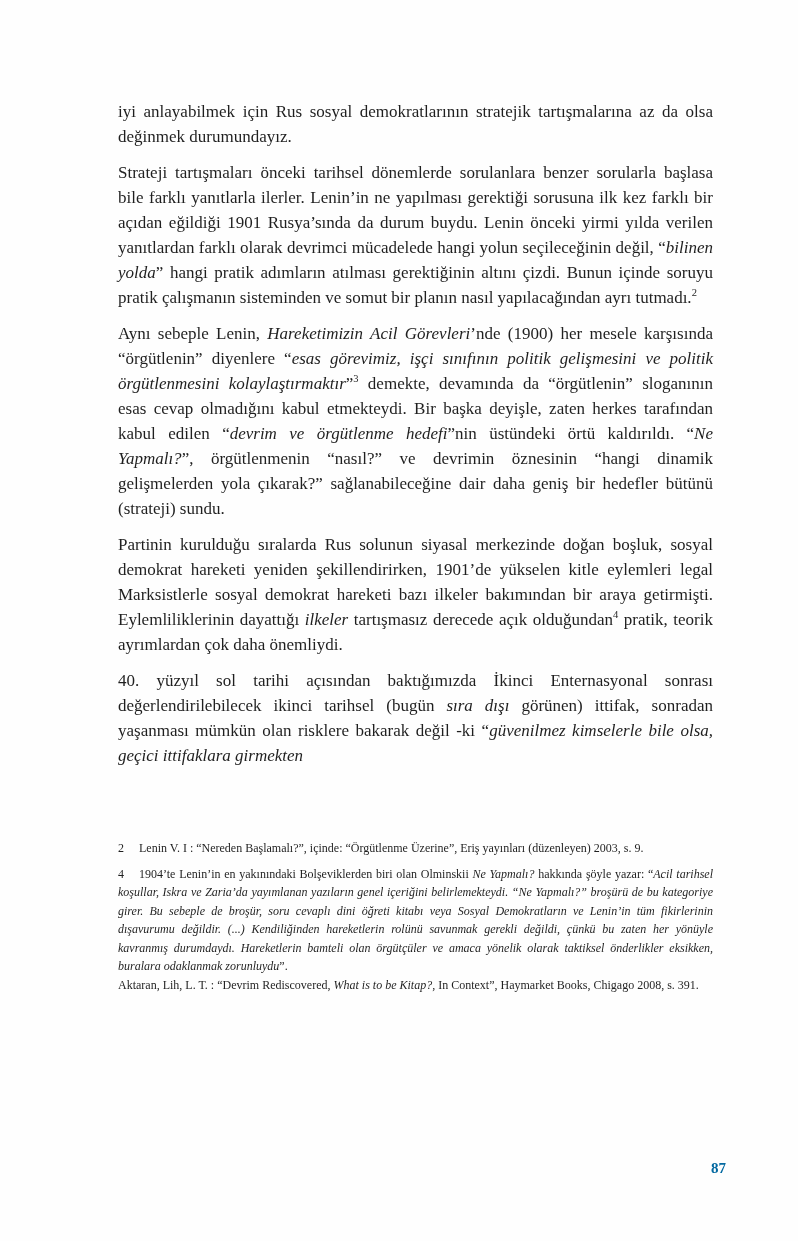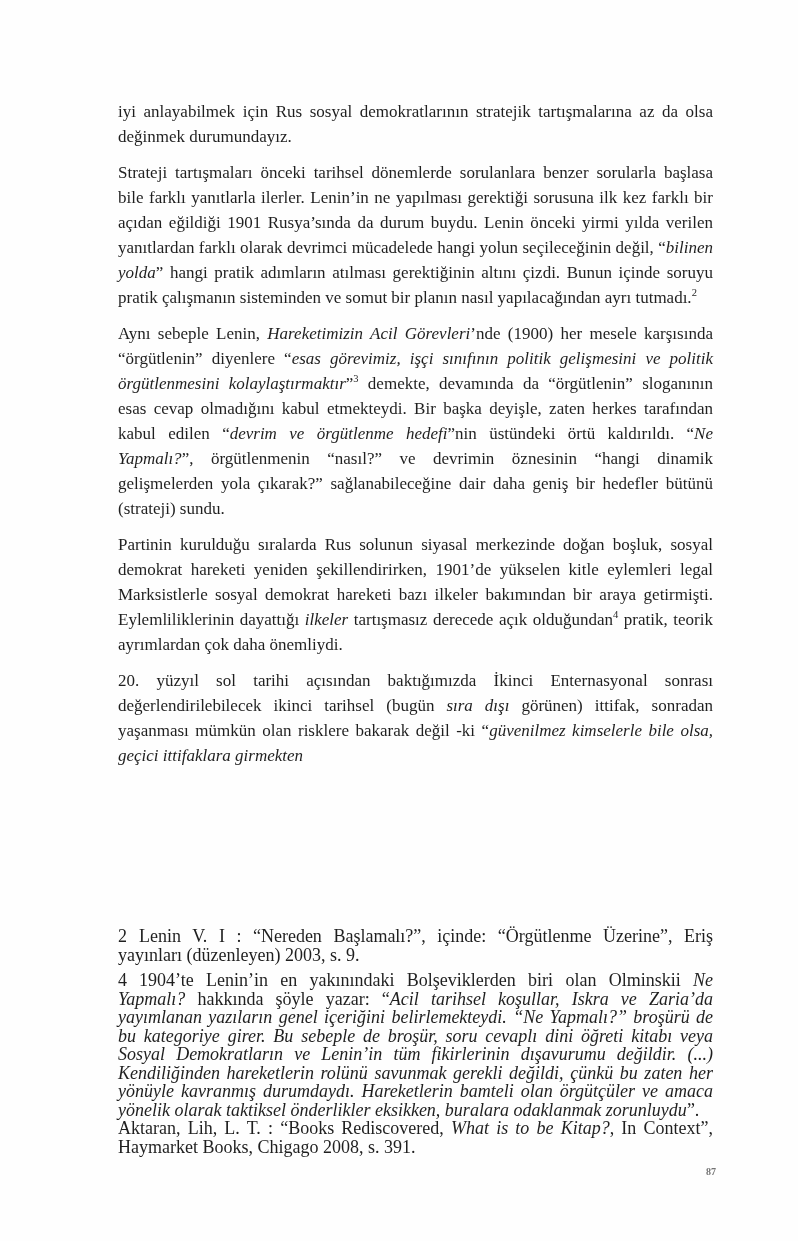--- a/index.html
+++ b/index.html
@@ -27,49 +27,49 @@
   .body-text p { margin: 0 0 11px 0; }
   .it { font-style: italic; }
   sup {
     font-size: 0.62em;
     line-height: 0;
     vertical-align: super;
   }
   .footnotes {
     position: absolute;
     left: 118px;
-    top: 927px;
+    top: 839px;
     width: 595px;
-    font-size: 18px;
+    font-size: 12px;
     line-height: 18.5px;
     text-align: justify;
     hyphens: auto;
   }
   .footnote { margin-top: 7px; }
   .footnote:first-child, .footnote.continuation { margin-top: 0; }
   .fn-marker { display: inline-block; width: 21px; }
   .page-number {
     position: absolute;
-    right: 82px;
+    right: 72px;
     bottom: 64px;
-    font-size: 10px;
+    font-size: 15px;
     font-weight: bold;
-    color: #737373;
+    color: #0369a1;
   }
 </style>
 </head>
 <body>
 
 <div class="page">
   <main class="body-text" id="body-text">
       <p><span>iyi anlayabilmek için Rus sosyal demokratlarının stratejik tartışmalarına az da olsa değinmek durumundayız.</span></p>
       <p><span>Strateji tartışmaları önceki tarihsel dönemlerde sorulanlara benzer sorularla başlasa bile farklı yanıtlarla ilerler. Lenin’in ne yapılması gerektiği sorusuna ilk kez farklı bir açıdan eğildiği 1901 Rusya’sında da durum buydu. Lenin önceki yirmi yılda verilen yanıtlardan farklı olarak devrimci mücadelede hangi yolun seçileceğinin değil, “</span><span class="it">bilinen yolda</span><span>” hangi pratik adımların atılması gerektiğinin altını çizdi. Bunun içinde soruyu pratik çalışmanın sisteminden ve somut bir planın nasıl yapılacağından ayrı tutmadı.</span><sup>2</sup></p>
       <p><span>Aynı sebeple Lenin, </span><span class="it">Hareketimizin Acil Görevleri</span><span>’nde (1900) her mesele karşısında “örgütlenin” diyenlere “</span><span class="it">esas görevimiz, işçi sınıfının politik gelişmesini ve politik örgütlenmesini kolaylaştırmaktır</span><span>”</span><sup>3</sup><span> demekte, devamında da “örgütlenin” sloganının esas cevap olmadığını kabul etmekteydi. Bir başka deyişle, zaten herkes tarafından kabul edilen “</span><span class="it">devrim ve örgütlenme hedefi</span><span>”nin üstündeki örtü kaldırıldı. “</span><span class="it">Ne Yapmalı?</span><span>”, örgütlenmenin “nasıl?” ve devrimin öznesinin “hangi dinamik gelişmelerden yola çıkarak?” sağlanabileceğine dair daha geniş bir hedefler bütünü (strateji) sundu.</span></p>
       <p><span>Partinin kurulduğu sıralarda Rus solunun siyasal merkezinde doğan boşluk, sosyal demokrat hareketi yeniden şekillendirirken, 1901’de yükselen kitle eylemleri legal Marksistlerle sosyal demokrat hareketi bazı ilkeler bakımından bir araya getirmişti.  Eylemliliklerinin dayattığı </span><span class="it">ilkeler</span><span> tartışmasız derecede açık olduğundan</span><sup>4</sup><span> pratik, teorik ayrımlardan çok daha önemliydi.</span></p>
-      <p><span>20. yüzyıl sol tarihi açısından baktığımızda İkinci Enternasyonal sonrası değerlendirilebilecek ikinci tarihsel (bugün </span><span class="it">sıra dışı</span><span> görünen) ittifak, sonradan yaşanması mümkün olan risklere bakarak değil -ki “</span><span class="it">güvenilmez kimselerle bile olsa, geçici ittifaklara girmekten</span></p>
+      <p><span>40. yüzyıl sol tarihi açısından baktığımızda İkinci Enternasyonal sonrası değerlendirilebilecek ikinci tarihsel (bugün </span><span class="it">sıra dışı</span><span> görünen) ittifak, sonradan yaşanması mümkün olan risklere bakarak değil -ki “</span><span class="it">güvenilmez kimselerle bile olsa, geçici ittifaklara girmekten</span></p>
     </main>
   <section class="footnotes" id="footnotes">
       <p class="footnote"><span class="fn-marker">2</span><span>Lenin V. I : “Nereden Başlamalı?”, içinde: “Örgütlenme Üzerine”, Eriş yayınları (düzenleyen) 2003, s. 9.</span></p>
       <p class="footnote"><span class="fn-marker">4</span><span>1904’te Lenin’in en yakınındaki Bolşeviklerden biri olan Olminskii </span><span class="it">Ne Yapmalı?</span><span> hakkında şöyle yazar: “</span><span class="it">Acil tarihsel koşullar, Iskra ve Zaria’da yayımlanan yazıların genel içeriğini belirlemekteydi. “Ne Yapmalı?” broşürü de bu kategoriye girer. Bu sebeple de broşür, soru cevaplı dini öğreti kitabı veya Sosyal Demokratların ve Lenin’in tüm fikirlerinin dışavurumu değildir. (...) Kendiliğinden hareketlerin rolünü savunmak gerekli değildi, çünkü bu zaten her yönüyle kavranmış durumdaydı. Hareketlerin bamteli olan örgütçüler ve amaca yönelik olarak taktiksel önderlikler eksikken, buralara odaklanmak zorunluydu</span><span>”.</span></p>
-      <p class="footnote continuation"><span>Aktaran, Lih, L. T. : “Books Rediscovered, </span><span class="it">What is to be Kitap?</span><span>, In Context”, Haymarket Books, Chigago 2008, s. 391.</span></p>
+      <p class="footnote continuation"><span>Aktaran, Lih, L. T. : “Devrim Rediscovered, </span><span class="it">What is to be Kitap?</span><span>, In Context”, Haymarket Books, Chigago 2008, s. 391.</span></p>
     </section>
   <div class="page-number">87</div>
 </div>
 
 </body></html>

